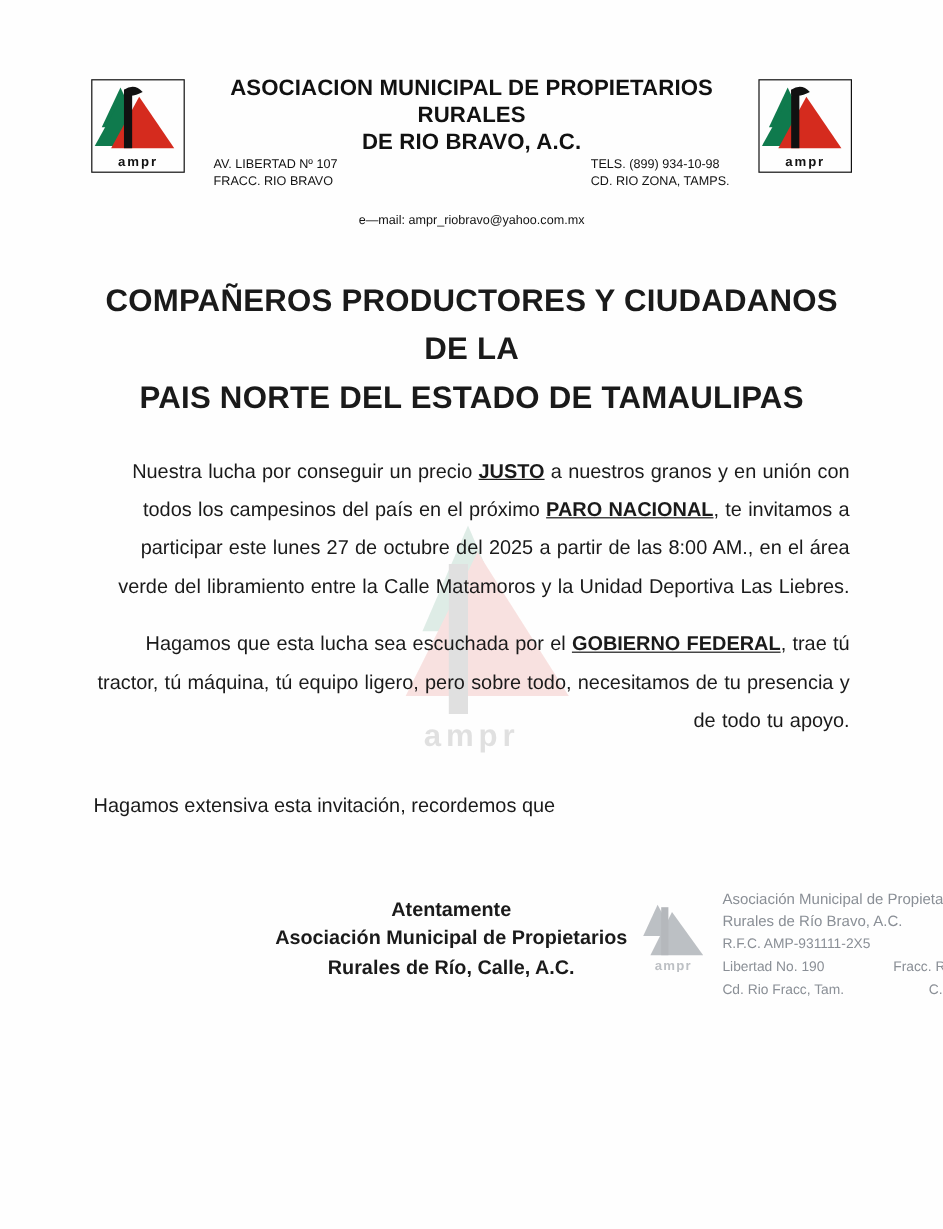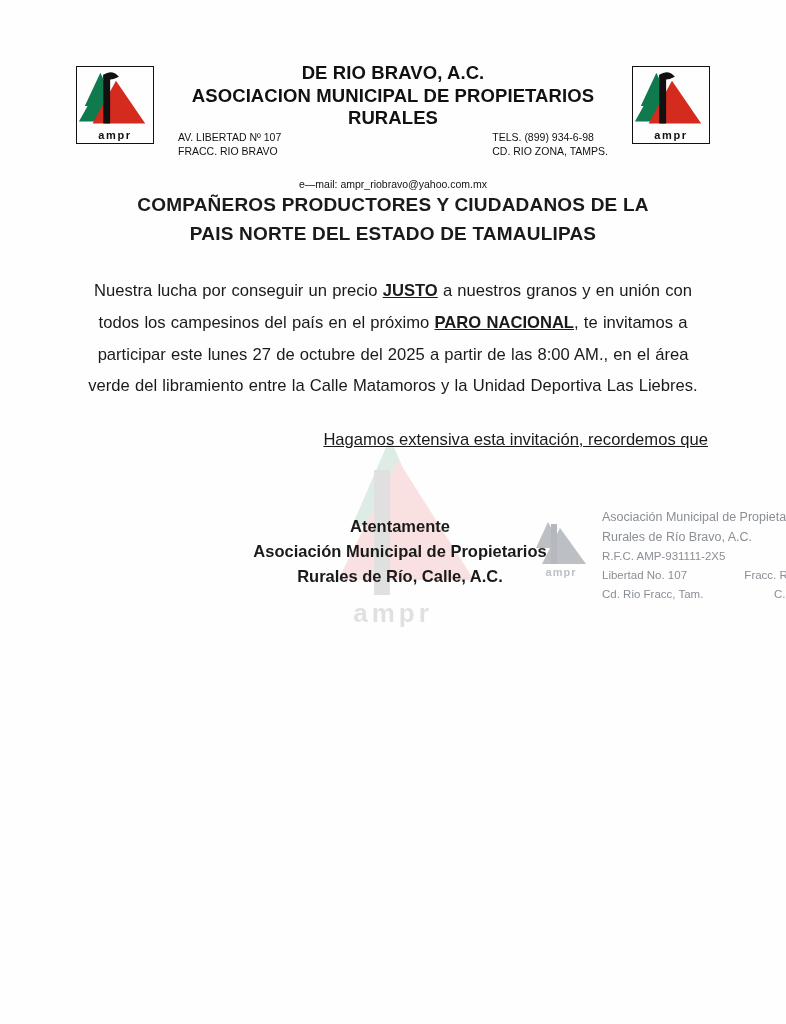--- a/index.html
+++ b/index.html
@@ -93,60 +93,60 @@
   }
 
   
   .content {
     position: relative;
     padding: 0 78px;
     z-index: 2;
   }
   .headline {
     text-align: center;
-    font-size: 19px;
+    font-size: 26px;
     font-weight: bold;
     line-height: 1.55;
+    margin-top: 40px;
     letter-spacing: 0.2px;
   }
   .para {
     font-size: 16.6px;
     line-height: 1.92;
-    text-align: center;
+    text-align: right;
     margin-top: 26px;
     word-spacing: 0.6px;
   }
   .para.second { margin-top: 16px; }
   .ub { font-weight: bold; text-decoration: underline; }
 
   .invite {
-    text-align: right;
+    text-align: left;
     font-size: 16.6px;
-    margin-top: 28px;
-    text-decoration: underline;
+    margin-top: 45px;
   }
 
   .slogan {
     text-align: center;
     margin-top: 48px;
     font-weight: bold;
     font-size: 16.5px;
     line-height: 1.62;
     letter-spacing: 0.2px;
   }
 
   
   .signature-area {
     position: relative;
     margin-top: 64px;
     height: 180px;
   }
   .signoff {
     position: absolute;
-    left: 147px;
+    left: 123px;
     top: 0;
     width: 350px;
     text-align: center;
     font-weight: bold;
     font-size: 16.5px;
     line-height: 1.5;
   }
   .stamp {
     position: absolute;
     left: 452px;
@@ -202,30 +202,30 @@
         <path d="M22 20 L44 56 L2 56 Z" fill="#0f7a4d"></path>
         <path d="M40 14 L70 58 L16 58 Z" fill="#d52b1e"></path>
         <rect x="27" y="8" width="7" height="50" fill="#111"></rect>
         <path d="M27 8 q9 -6 16 2 q-9 5 -16 2 Z" fill="#111"></path>
       </svg>
       <div class="logo-label">ampr</div>
     </div>
 
     <div class="header-center">
       <div class="org-name">
+        <div>ASOCIACION MUNICIPAL DE PROPIETARIOS RURALES</div>
         <div>DE RIO BRAVO, A.C.</div>
-        <div>ASOCIACION MUNICIPAL DE PROPIETARIOS RURALES</div>
       </div>
       <div class="addr-row">
         <div class="addr-col">
           <div>AV. LIBERTAD Nº 107</div>
           <div>FRACC. RIO BRAVO</div>
         </div>
         <div class="addr-col right">
-          <div>TELS. (899) 934-6-98</div>
+          <div>TELS. (899) 934-10-98</div>
           <div>CD. RIO ZONA, TAMPS.</div>
         </div>
       </div>
       <div class="email-line">e—mail: ampr_riobravo@yahoo.com.mx</div>
     </div>
 
     <div class="logo-box logo-right">
       <svg viewBox="0 0 78 78" width="76" height="76" aria-hidden="true">
         <path d="M24 6 L40 40 L8 40 Z" fill="#0f7a4d"></path>
         <path d="M22 20 L44 56 L2 56 Z" fill="#0f7a4d"></path>
@@ -241,20 +241,23 @@
 
     <div class="headline">
       <div>COMPAÑEROS PRODUCTORES Y CIUDADANOS DE LA</div>
       <div>PAIS NORTE DEL ESTADO DE TAMAULIPAS</div>
     </div>
 
     <p class="para">
       <span>Nuestra lucha por conseguir un precio </span><span class="ub">JUSTO</span><span> a nuestros granos y en unión con todos los campesinos del país en el próximo </span><span class="ub">PARO NACIONAL</span><span>, te invitamos a participar este  lunes 27 de octubre del 2025 a partir de las 8:00 AM., en el área verde del  libramiento entre la Calle Matamoros y la Unidad Deportiva Las Liebres.</span>
     </p>
 
+    <p class="para second">
+      <span>Hagamos que esta lucha sea escuchada por el </span><span class="ub">GOBIERNO FEDERAL</span><span>, trae tú tractor, tú máquina, tú equipo ligero, pero sobre todo, necesitamos de tu presencia y de todo tu apoyo.</span>
+    </p>
 
     <div class="invite">Hagamos extensiva esta invitación, recordemos que</div>
 
 
     <div class="signature-area">
 
       <div class="signoff">
         <div>Atentamente</div>
         <div>Asociación Municipal de Propietarios</div>
         <div>Rurales de Río, Calle, A.C.</div>
@@ -267,21 +270,21 @@
             <path d="M30 12 L56 48 L12 48 Z" fill="#7d838b"></path>
             <rect x="21" y="8" width="6" height="40" fill="#6e747c"></rect>
             <text x="31" y="60" font-family="Liberation Sans, sans-serif" font-size="11" font-weight="bold" text-anchor="middle" fill="#7d838b" letter-spacing="1">ampr</text>
           </svg>
         </div>
         <div class="stamp-text">
           <div class="l1">Asociación Municipal de Propietarios</div>
           <div class="l2">Rurales de Río Bravo, A.C.</div>
           <div class="l3">R.F.C. AMP-931111-2X5</div>
           <div class="l4 stamp-sub">
-            <span>Libertad No. 107</span>
+            <span>Libertad No. 190</span>
             <span>Fracc. Rio Bravo</span>
           </div>
           <div class="l5 stamp-sub">
             <span>Cd. Rio Fracc, Tam.</span>
             <span>C.P. 88810</span>
           </div>
         </div>
       </div>
 
     </div>

